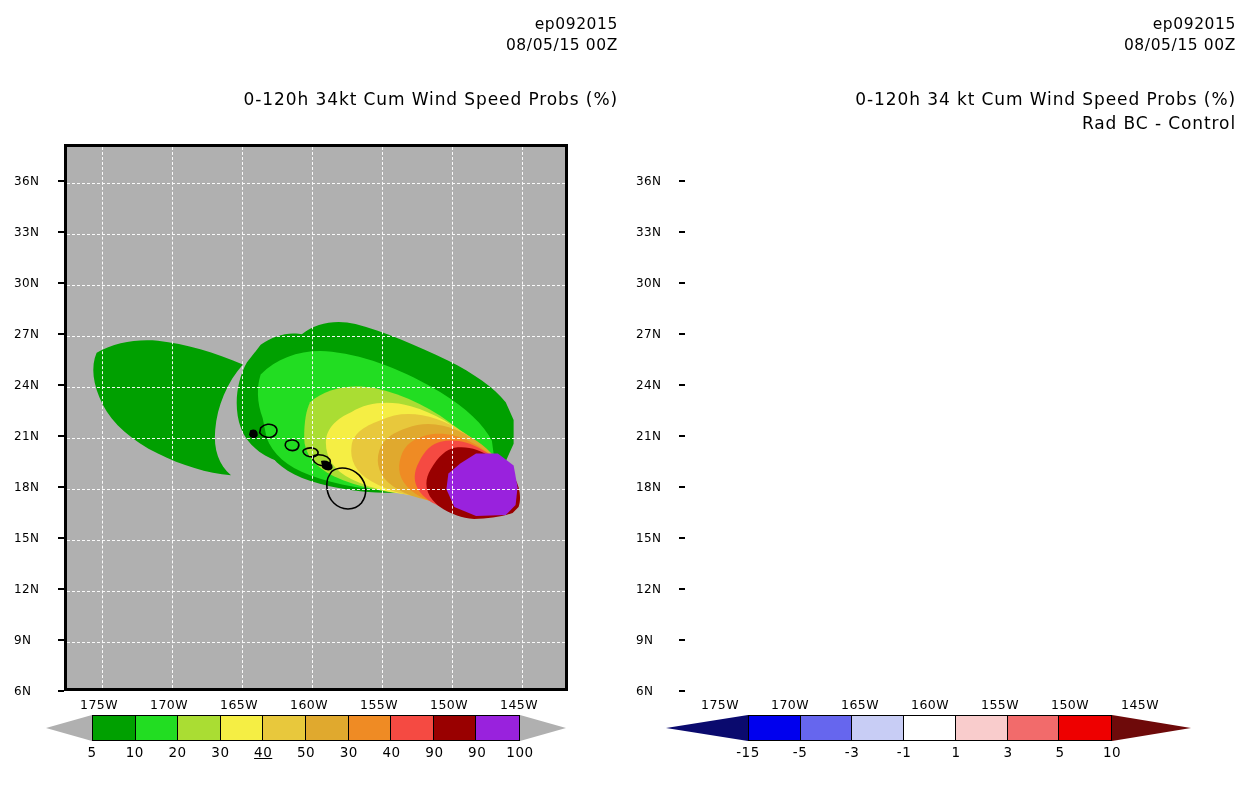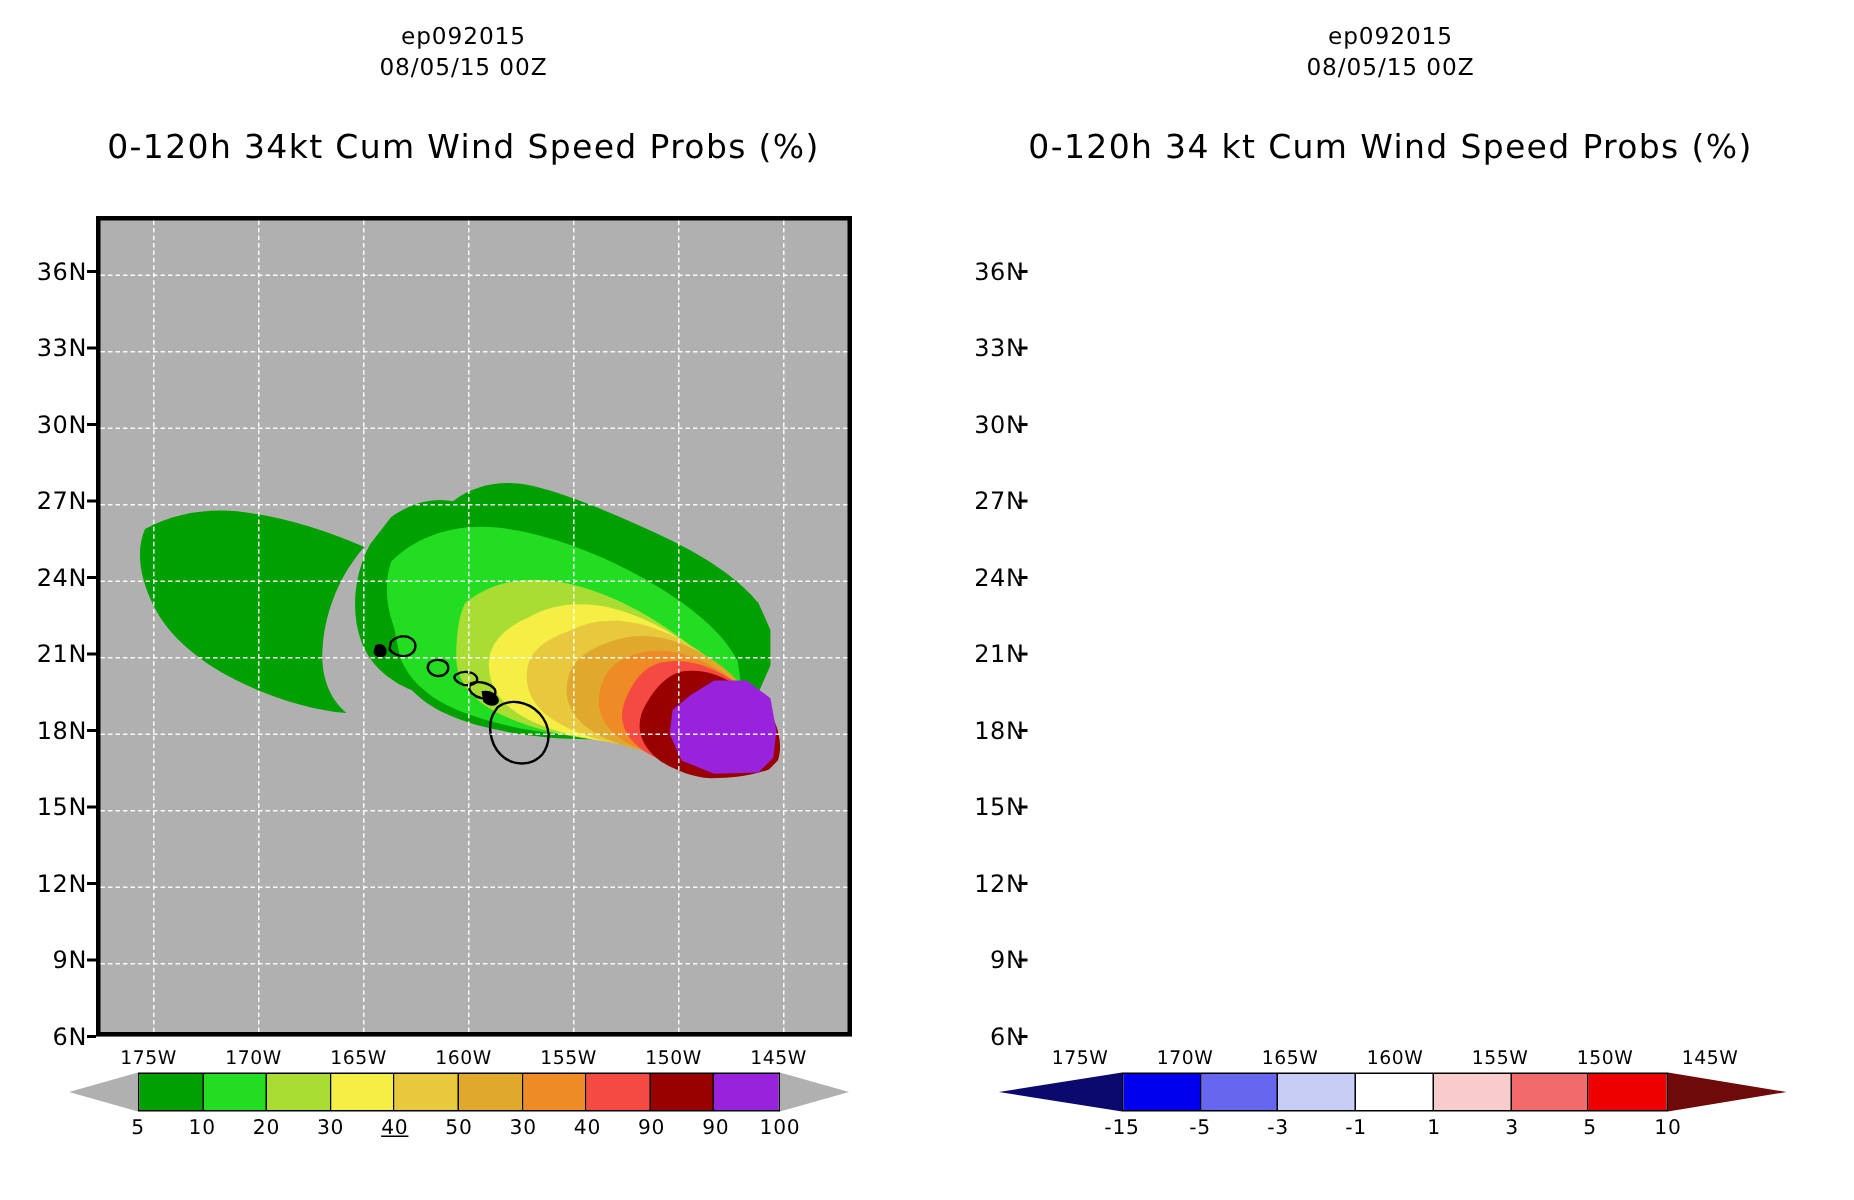--- a/index.html
+++ b/index.html
@@ -5,37 +5,37 @@
   html,body{margin:0;padding:0;background:#ffffff;}
   body{width:1236px;height:800px;overflow:hidden;
        font-family:"DejaVu Sans",sans-serif;color:#000;}
   .page{position:relative;width:1236px;height:800px;}
 
   
   .panel{position:absolute;top:0;height:800px;}
   .panel.left{left:0;width:618px;}
   .panel.right{left:618px;width:618px;}
 
-  .titleblock{position:absolute;left:0;width:618px;text-align:center;}
+  .titleblock{position:absolute;left:0;width:618px;text-align:right;}
   .t-line{display:block;white-space:pre;}
   .t-small{font-size:15.5px;letter-spacing:.6px;line-height:21px;}
-  .t-big{font-size:22px;letter-spacing:.9px;line-height:24px;}
+  .t-big{font-size:17px;letter-spacing:.9px;line-height:24px;}
 
   
   .mapframe{position:absolute;border:3px solid #000;box-sizing:border-box;overflow:hidden;}
   .mapframe.left{left:64px;top:144px;width:504px;height:547px;background:#b0b0b0;}
   .mapinner{position:absolute;inset:0;}
 
   .grid{position:absolute;inset:0;pointer-events:none;}
   .gl{position:absolute;}
   .grid.l .gl.v{width:0;border-left:1px dashed #ffffff;top:0;bottom:0;opacity:.95;}
   .grid.l .gl.h{height:0;border-top:1px dashed #ffffff;left:0;right:0;opacity:.95;}
 
   
-  .ylab{position:absolute;text-align:right;font-size:16px;letter-spacing:.4px;
+  .ylab{position:absolute;font-size:12px;letter-spacing:.4px;
         transform:translateY(-50%);white-space:nowrap;}
   .xlab{position:absolute;text-align:center;font-size:12.5px;letter-spacing:.4px;
         transform:translateX(-50%);white-space:nowrap;}
   .tick{position:absolute;background:#000;}
   .tick.y{width:6px;height:2px;}
 
   
   svg.contours{position:absolute;inset:0;width:100%;height:100%;display:block;}
 
   
@@ -236,20 +236,21 @@
   </div>
 
   <div class="panel right">
 
     <div class="titleblock" style="top:14px;">
       <span class="t-line t-small">ep092015</span>
       <span class="t-line t-small">08/05/15 00Z</span>
     </div>
     <div class="titleblock" style="top:87px;">
       <span class="t-line t-big">0-120h 34 kt Cum Wind Speed Probs (%)</span>
+      <span class="t-line t-big">Rad BC - Control</span>
     </div>
 
     <div>
       <div class="ylab" style="left:18px;top:181px;width:47px;">36N</div>
       <div class="ylab" style="left:18px;top:232px;width:47px;">33N</div>
       <div class="ylab" style="left:18px;top:283px;width:47px;">30N</div>
       <div class="ylab" style="left:18px;top:334px;width:47px;">27N</div>
       <div class="ylab" style="left:18px;top:385px;width:47px;">24N</div>
       <div class="ylab" style="left:18px;top:436px;width:47px;">21N</div>
       <div class="ylab" style="left:18px;top:487px;width:47px;">18N</div>

